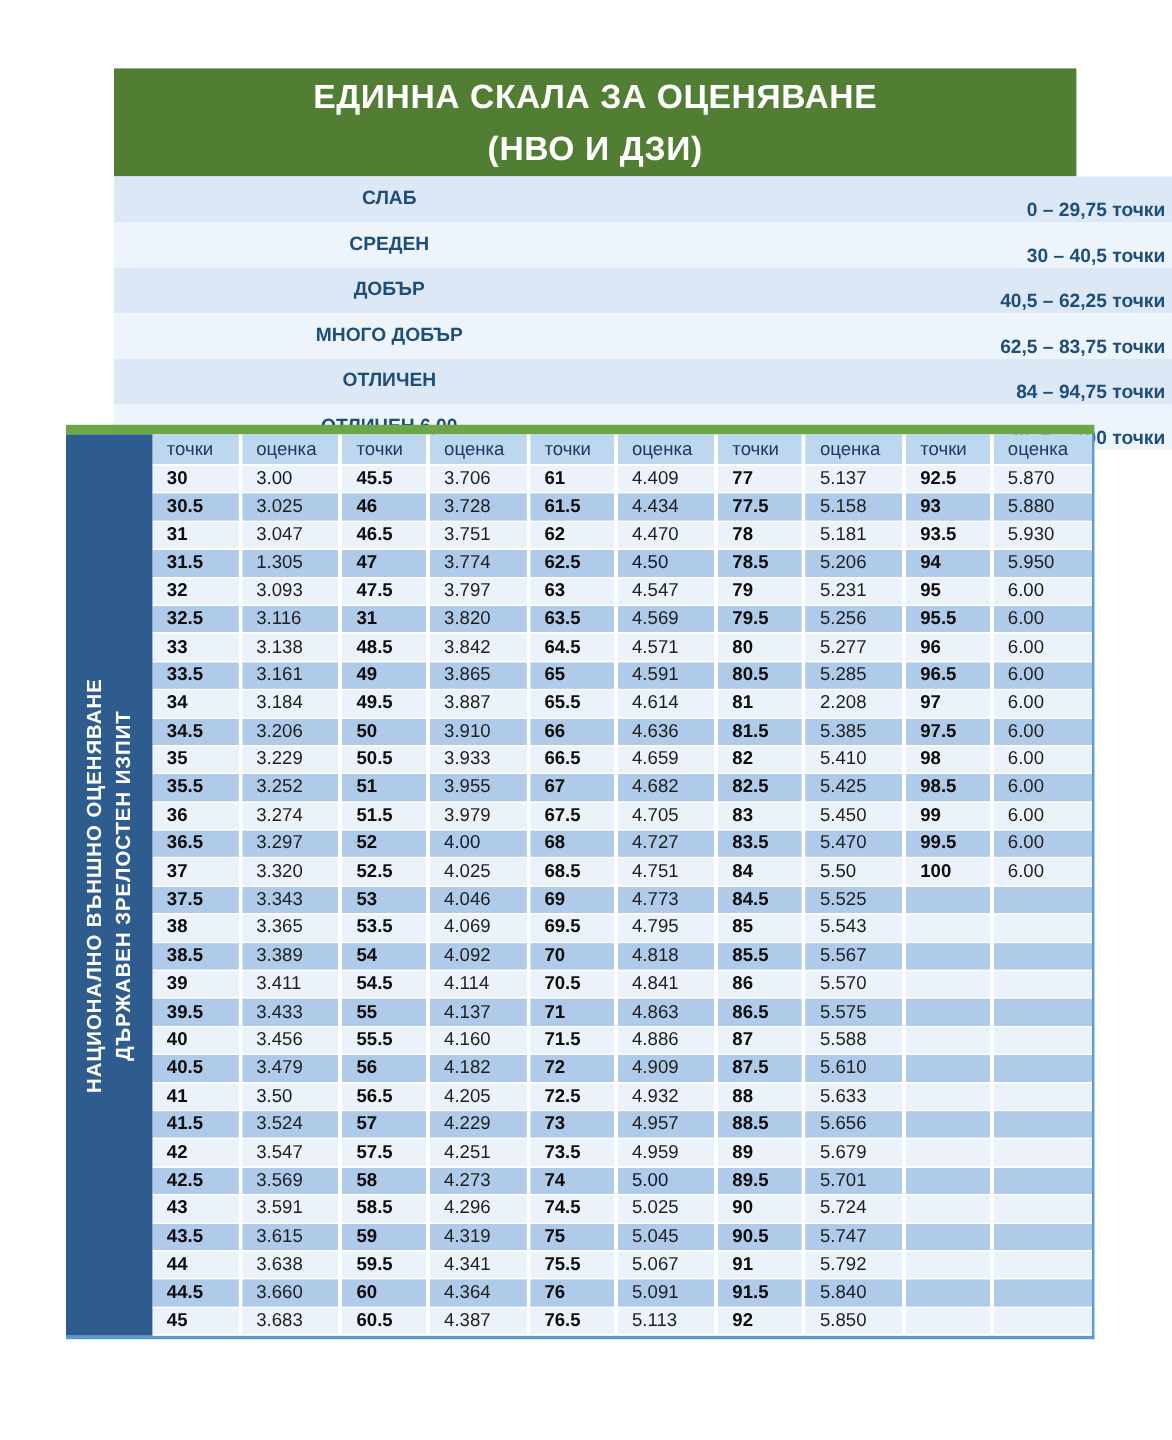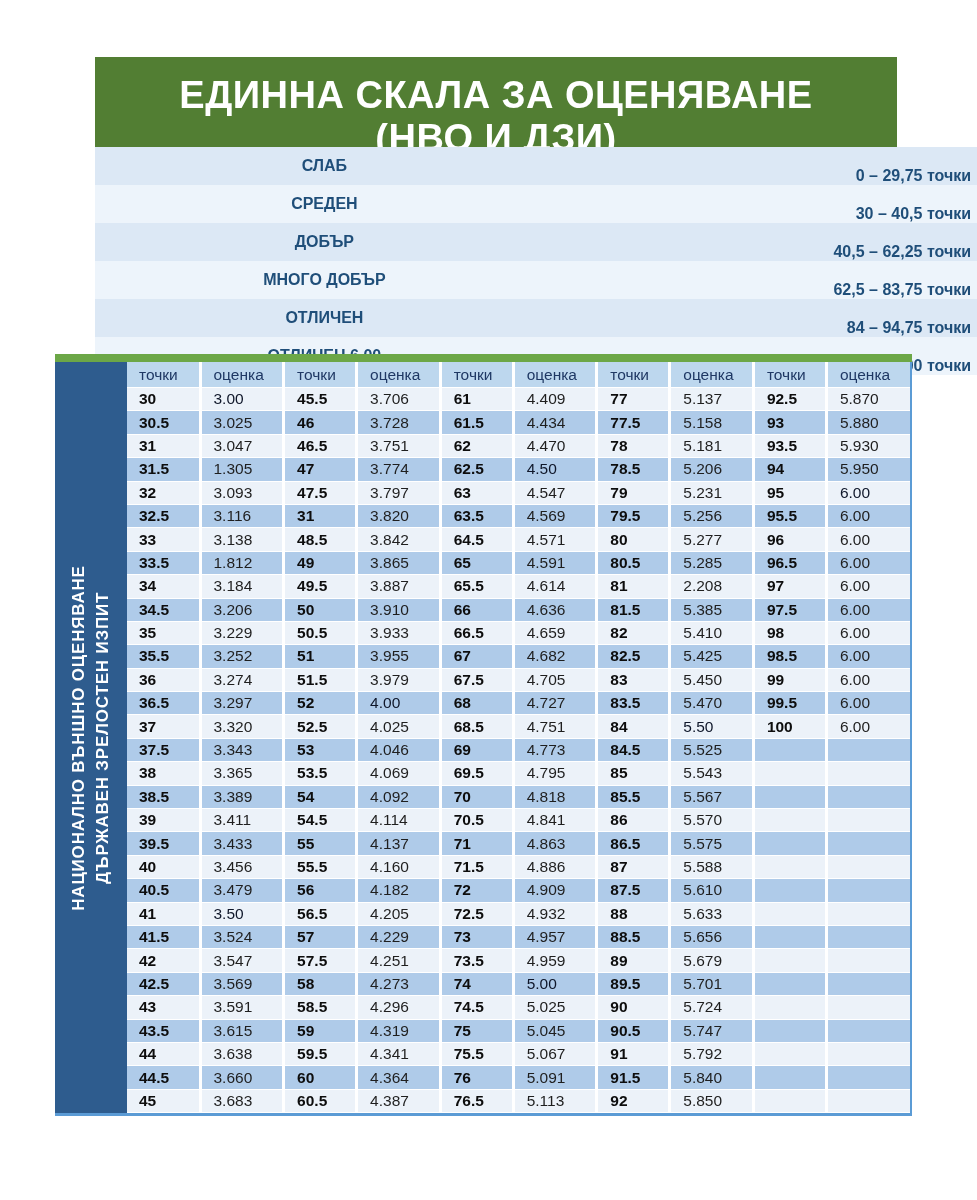--- a/index.html
+++ b/index.html
@@ -5,22 +5,22 @@
   html,body{margin:0;padding:0;}
   body{
     width:977px;height:1200px;position:relative;background:#ffffff;
     font-family:"Liberation Sans",sans-serif;
     -webkit-font-smoothing:antialiased;
   }
   
   .title-block{
     position:absolute;left:95px;top:57px;width:802px;height:90px;
     background:#527E33;color:#ffffff;text-align:center;
-    font-weight:bold;font-size:38px;line-height:43px;
-    letter-spacing:.5px;box-sizing:border-box;padding-top:17px;
+    font-weight:bold;font-size:28px;line-height:43px;
+    letter-spacing:.5px;box-sizing:border-box;padding-top:2px;
   }
   
   .categories{
     position:absolute;left:95px;top:147px;width:944px;height:200px;
     display:flex;flex-direction:column;
   }
   .cat-row{flex:1;display:flex;align-items:center;font-weight:bold;font-size:16px;color:#1F4E79;}
   .cat-row:nth-child(odd){background:#DCE8F5;}
   .cat-row:nth-child(even){background:#EDF4FB;}
   .cat-label{width:48.6%;text-align:center;}
@@ -208,21 +208,21 @@
             <td class="grade">3.842</td>
             <td class="points">64.5</td>
             <td class="grade">4.571</td>
             <td class="points">80</td>
             <td class="grade">5.277</td>
             <td class="points">96</td>
             <td class="grade">6.00</td>
           </tr>
           <tr class="dark">
             <td class="points">33.5</td>
-            <td class="grade">1.812</td>
+            <td class="grade">3.161</td>
             <td class="points">49</td>
             <td class="grade">3.865</td>
             <td class="points">65</td>
             <td class="grade">4.591</td>
             <td class="points">80.5</td>
             <td class="grade">5.285</td>
             <td class="points">96.5</td>
             <td class="grade">6.00</td>
           </tr>
           <tr class="light">

